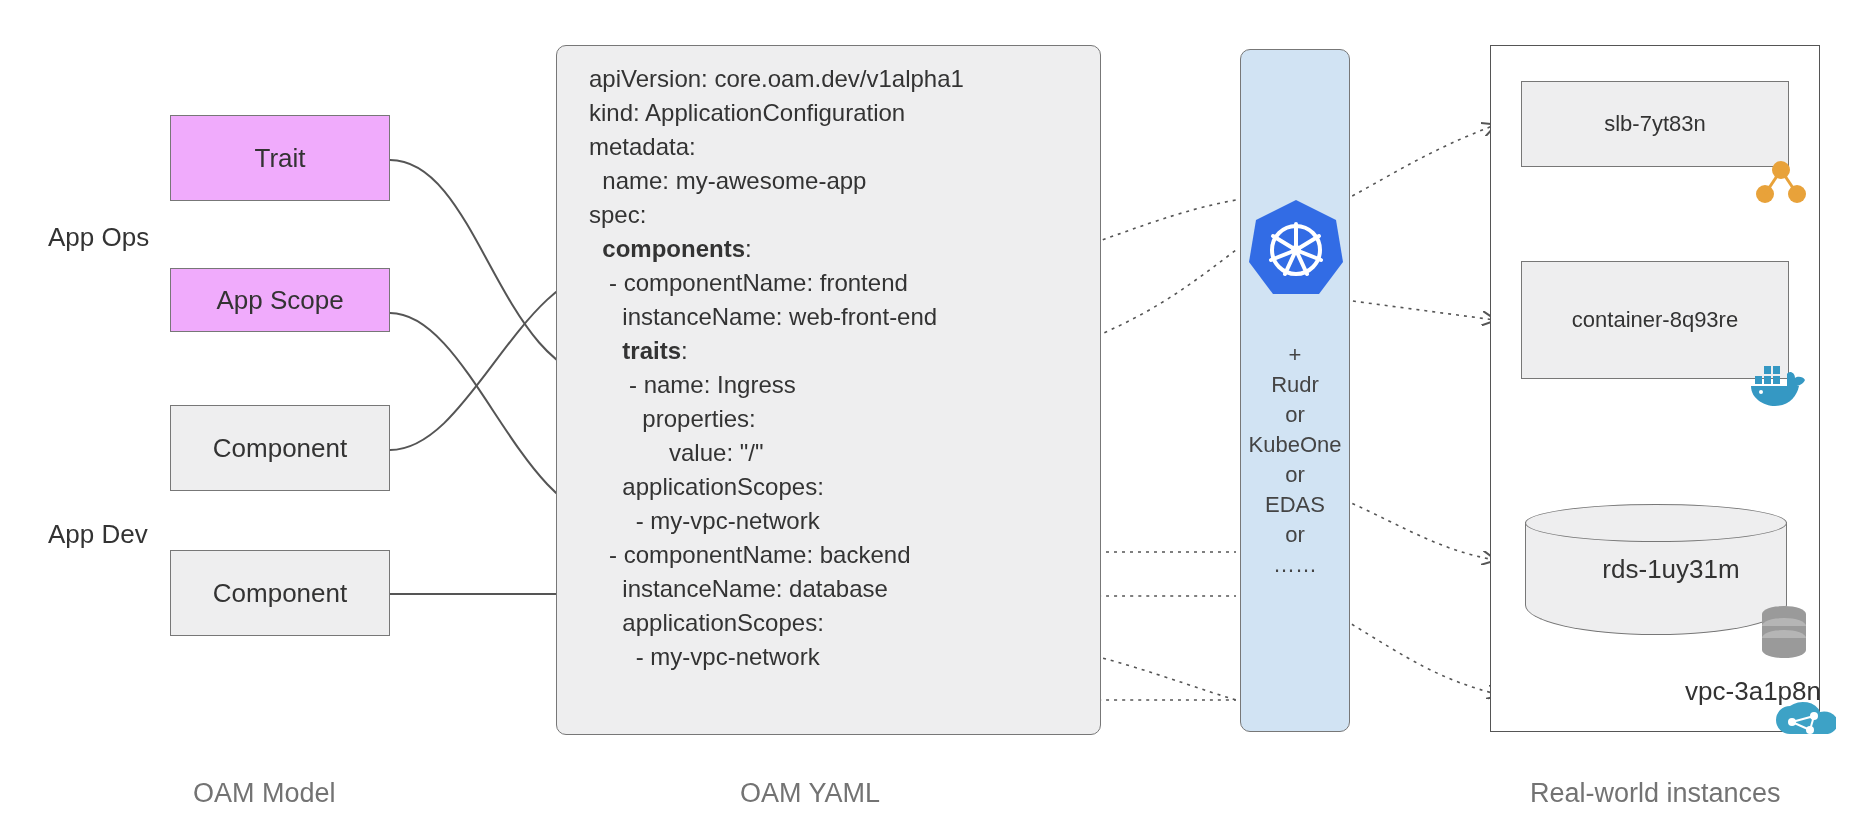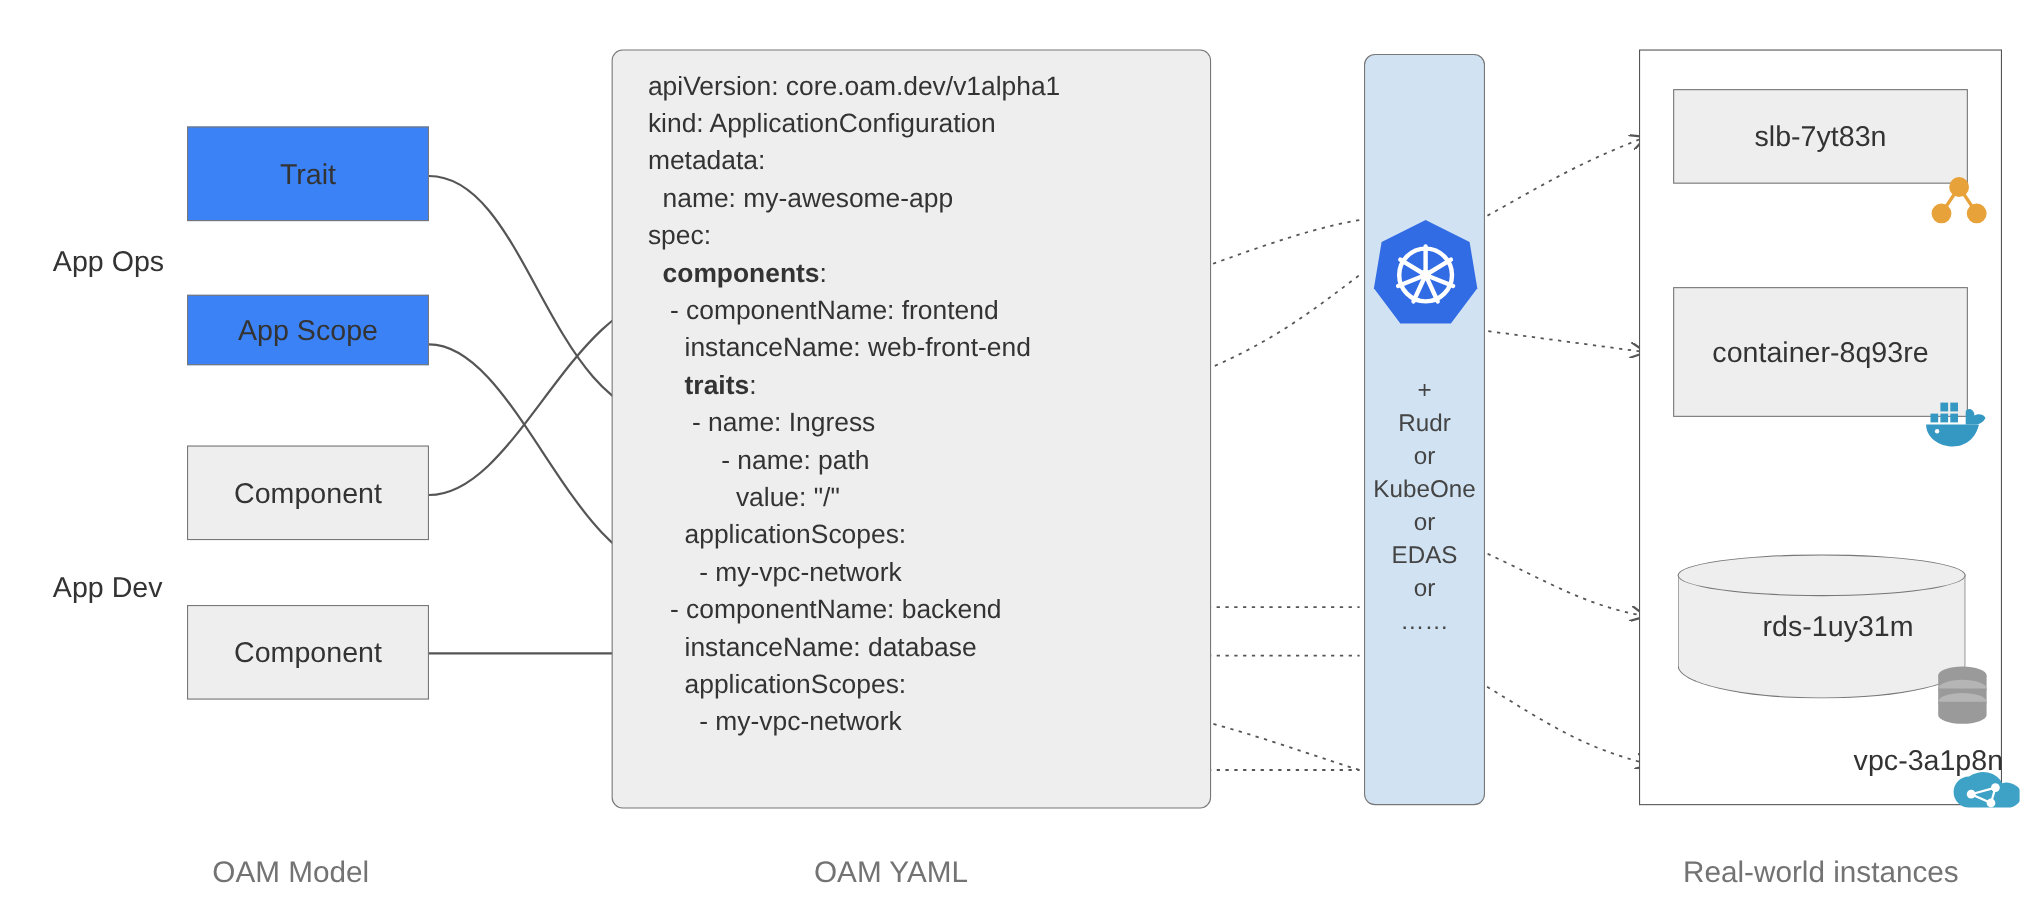--- a/index.html
+++ b/index.html
@@ -28,21 +28,21 @@
     position: absolute;
     border: 1px solid #777;
     background: #eeeeef;
     display: flex;
     align-items: center;
     justify-content: center;
     font-size: 26px;
     color: #333;
     box-sizing: border-box;
   }
-  .box.dark { background: #3b82f6; text-align: right; }
+  .box.dark { background: #f0abfc; text-align: right; }
   .label {
     position: absolute;
     font-size: 26px;
     color: #333;
   }
   .section-title {
     position: absolute;
     font-size: 27px;
     color: #737373;
   }
@@ -84,21 +84,21 @@
     position: absolute;
     border: 1px solid #555;
     box-sizing: border-box;
     background: #fff;
   }
   .inst-box {
     position: absolute;
     border: 1px solid #777;
     background: #eeeeef;
     text-align: center;
-    font-size: 26px;
+    font-size: 22px;
     color: #333;
     display: flex;
     align-items: center;
     justify-content: center;
     box-sizing: border-box;
   }
   .icon-holder {
     position: absolute;
     font-size: 40px;
     line-height: 1;
@@ -194,21 +194,21 @@
     <div class="yline">apiVersion: core.oam.dev/v1alpha1</div>
     <div class="yline">kind: ApplicationConfiguration</div>
     <div class="yline">metadata:</div>
     <div class="yline">  name: my-awesome-app</div>
     <div class="yline">spec:</div>
     <div class="yline"><span class="bold">  components</span><span>:</span></div>
     <div class="yline">   - componentName: frontend</div>
     <div class="yline">     instanceName: web-front-end</div>
     <div class="yline"><span>     </span><span class="bold">traits</span><span>:</span></div>
     <div class="yline">      - name: Ingress</div>
-    <div class="yline">          - name: path</div>
+    <div class="yline">        properties:</div>
     <div class="yline">            value: "/"</div>
     <div class="yline">     applicationScopes:</div>
     <div class="yline">       - my-vpc-network</div>
     <div class="yline">   - componentName: backend</div>
     <div class="yline">     instanceName: database</div>
     <div class="yline">     applicationScopes:</div>
     <div class="yline">       - my-vpc-network</div>
   </div>
   <div class="section-title" style="left:740px; top:778px;">OAM YAML</div>
 

